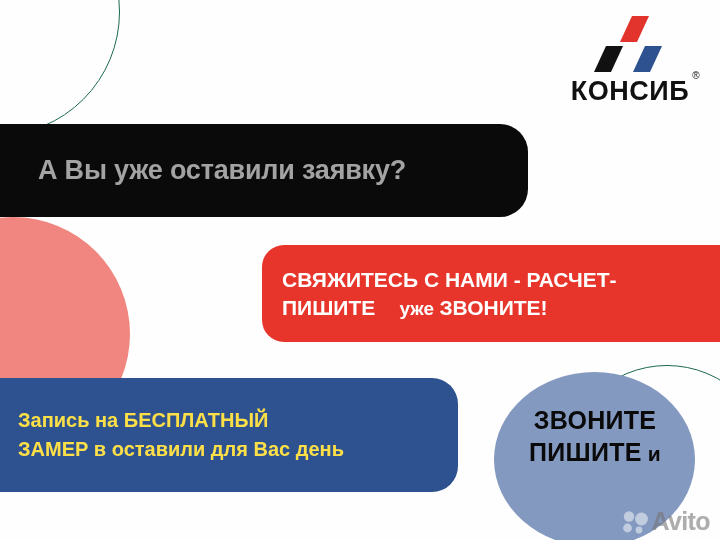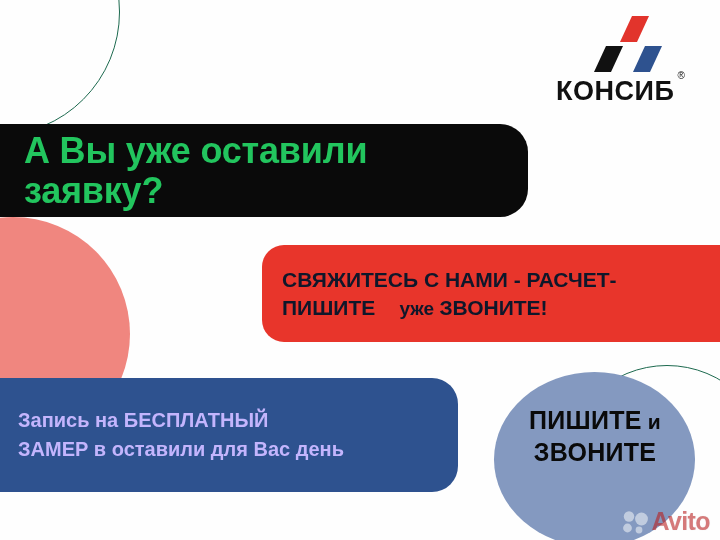--- a/index.html
+++ b/index.html
@@ -57,21 +57,21 @@
     border-radius: 50%;
     background: #8499c0;
   }
 
   
   .logo-block {
     position: absolute;
     right: 16px;
     top: 16px;
     width: 148px;
-    text-align: left;
+    text-align: center;
   }
   .logo-mark {
     display: block;
     margin: 0 auto 4px auto;
   }
   .logo-wordmark {
     position: relative;
     display: inline-block;
     font-family: "Liberation Sans", "DejaVu Sans", sans-serif;
     font-weight: bold;
@@ -101,42 +101,43 @@
     left: -30px;
     top: 124px;
     width: 558px;
     height: 93px;
     background: #0a0a0a;
     border-radius: 28px;
     padding-left: 54px;
     padding-right: 20px;
   }
   .banner-black .banner-text {
-    color: #22c55e;
-    font-size: 36px;
+    color: #a3a3a3;
+    font-size: 27px;
     font-weight: bold;
     letter-spacing: -0.2px;
     line-height: 1.1;
+    margin-left: 14px;
   }
 
   .banner-red {
     left: 262px;
     top: 245px;
     width: 488px;
     height: 97px;
     background: #e8352b;
     border-radius: 22px;
     padding-left: 20px;
     padding-right: 46px;
     flex-direction: column;
     justify-content: center;
     align-items: flex-start;
   }
   .banner-red .banner-line {
-    color: #0f172a;
+    color: #ffffff;
     font-size: 21px;
     font-weight: bold;
     line-height: 1.32;
     white-space: nowrap;
   }
   .banner-red .soft {
     font-weight: bold;
     font-size: 19px;
     padding-left: 19px;
   }
@@ -148,21 +149,21 @@
     height: 114px;
     background: #2e528f;
     border-radius: 26px;
     padding-left: 50px;
     padding-right: 16px;
     flex-direction: column;
     justify-content: center;
     align-items: flex-start;
   }
   .banner-blue .banner-line {
-    color: #c4b5fd;
+    color: #fde047;
     font-size: 20px;
     font-weight: bold;
     line-height: 1.45;
     white-space: nowrap;
   }
 
   
   .circle-text {
     position: absolute;
     left: 496px;
@@ -189,21 +190,21 @@
     opacity: 0.58;
     pointer-events: none;
   }
   .watermark-dots {
     display: block;
     margin-right: 3px;
   }
   .watermark-text {
     font-size: 25px;
     font-weight: bold;
-    color: #b91c1c;
+    color: #737373;
     letter-spacing: -0.6px;
     line-height: 1;
     text-shadow: 0 0 1px rgba(120,130,150,0.35);
   }
 </style>
 </head>
 <body>
 
 <div id="poster">
 
@@ -231,22 +232,22 @@
     <span class="banner-line">СВЯЖИТЕСЬ С НАМИ - РАСЧЕТ-</span>
     <span class="banner-line"><span>ПИШИТЕ</span><span class="soft"> уже </span><span>ЗВОНИТЕ!</span></span>
   </div>
 
   <div class="banner banner-blue">
     <span class="banner-line">Запись на БЕСПЛАТНЫЙ</span>
     <span class="banner-line">ЗАМЕР в оставили для Вас день</span>
   </div>
 
   <div class="circle-text">
+    <div>ЗВОНИТЕ</div>
     <div><span>ПИШИТЕ</span><span class="small-and"> и</span></div>
-    <div>ЗВОНИТЕ</div>
   </div>
 
   <div class="watermark">
     <svg class="watermark-dots" width="26" height="24" viewBox="0 0 26 24" aria-hidden="true">
       <circle cx="7" cy="6.5" r="5.2" fill="#eef1f6"></circle>
       <circle cx="19.5" cy="9" r="6.4" fill="#eef1f6"></circle>
       <circle cx="5.5" cy="18" r="4.4" fill="#eef1f6"></circle>
       <circle cx="17" cy="20" r="3.4" fill="#eef1f6"></circle>
     </svg>
     <span class="watermark-text">Avito</span>

